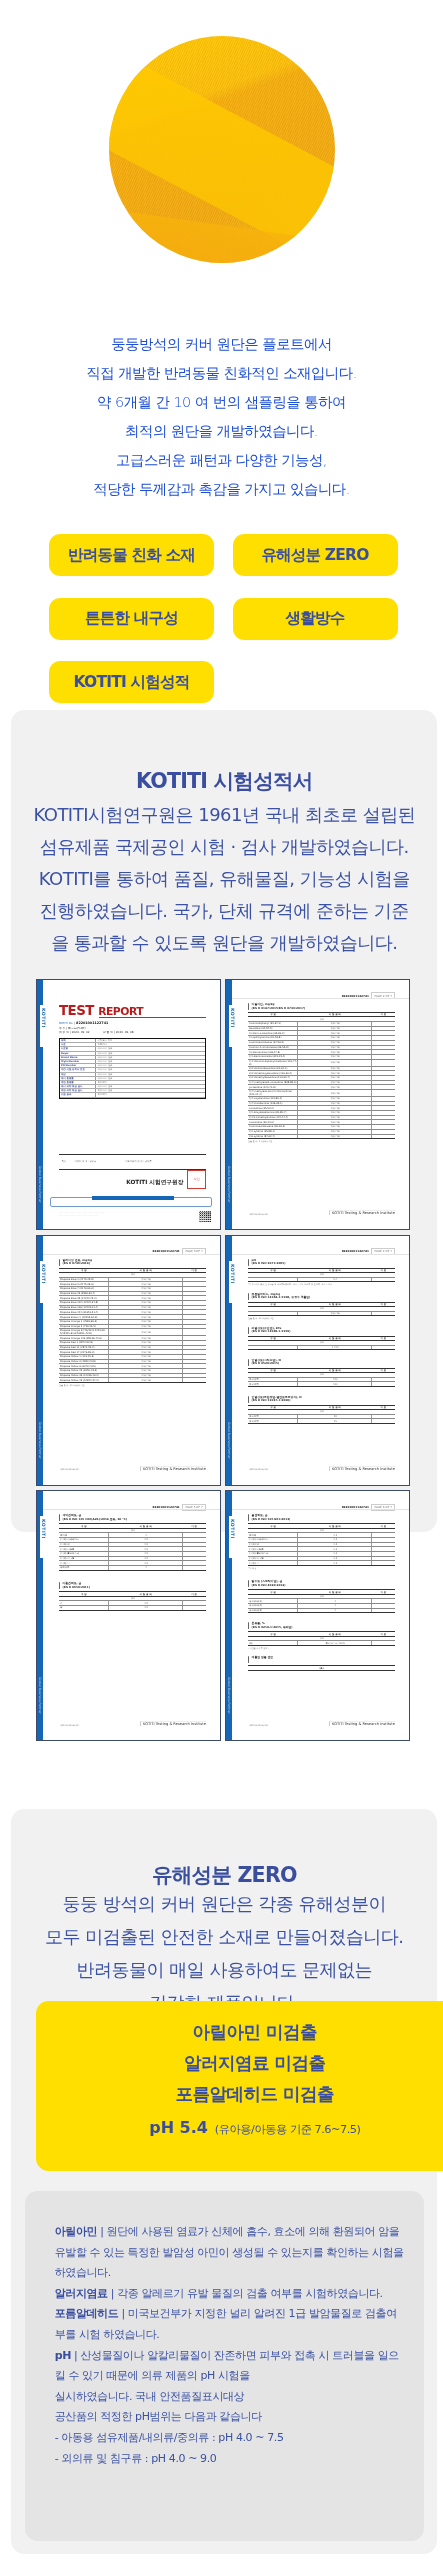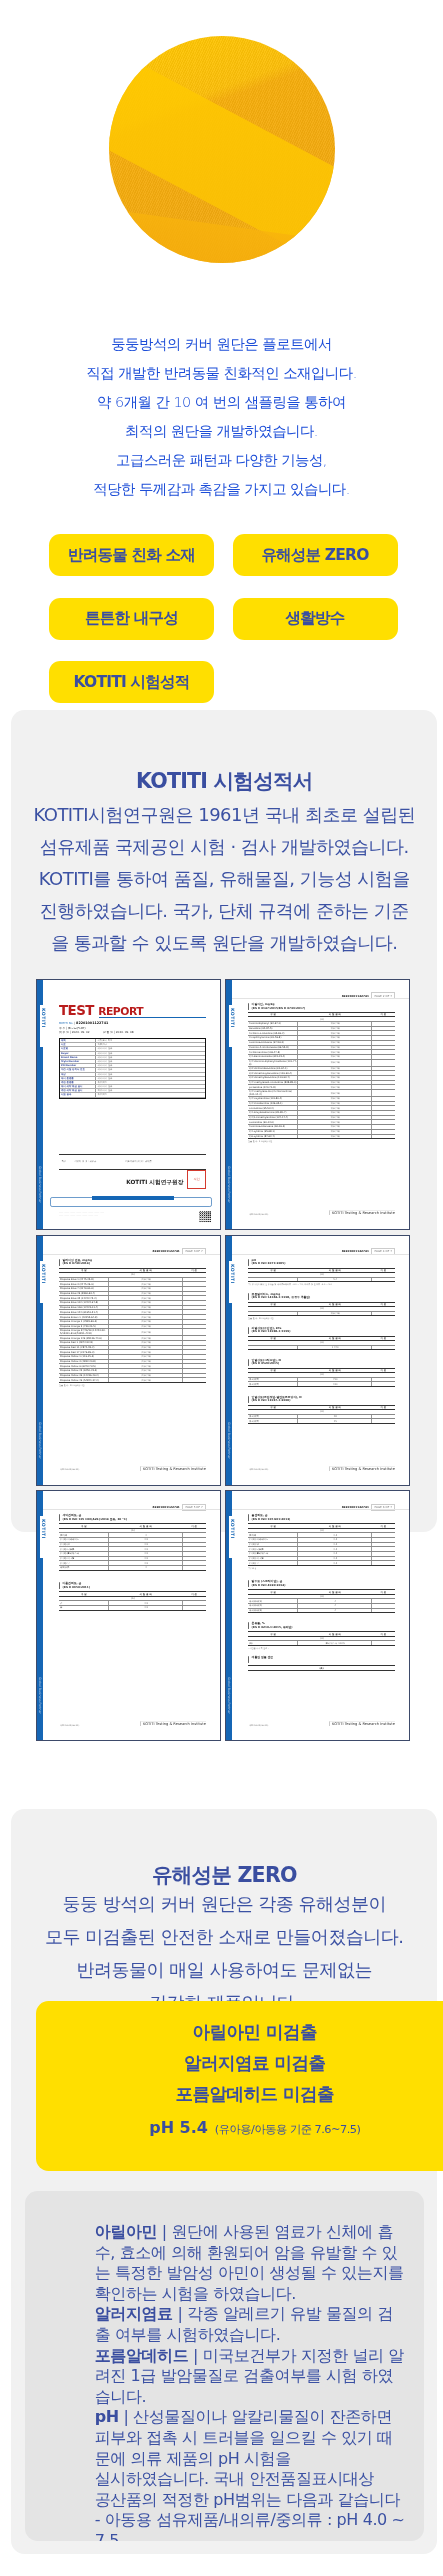--- a/index.html
+++ b/index.html
@@ -66,21 +66,21 @@
   .tr-contact .ban { position: absolute; left: 41px; top: -2.1px; width: 82px; height: 3.6px; background: #1566b5; }
   .tr-addr { position: absolute; left: 21.6px; right: 14.4px; top: 231px; font-size: 1.9px; color: #555; line-height: 2.6px; }
   .tr-qr { position: absolute; right: 9.3px; top: 231px; width: 12.4px; height: 12.4px; background: repeating-conic-gradient(#222 0 25%, #fff 0 50%) 0 0/2.1px 2.1px; }
 
   .panel-zero { top: 1809px; height: 745px; }
   .ybox { position: absolute; left: 25px; top: 192px; width: 437px; height: 170px; background: #ffdf00; border-radius: 12.4px; text-align: center; padding-top: 15.5px; }
   .ybox .yl { font-size: 17.5px; font-weight: 700; color: #3a4ea0; line-height: 31px; letter-spacing: -0.5px; }
   .ybox .ph { font-size: 19.6px; font-weight: 700; color: #3a4ea0; line-height: 33px; }
   .ybox .ph span { font-size: 11.3px; font-weight: 400; letter-spacing: -0.5px; }
   .ibox { position: absolute; left: 13.4px; top: 382px; width: 399px; height: 350px; background: #e4e4e4; border-radius: 12.4px; padding: 31px 18.5px 0 30px; overflow: hidden; }
-  .ibox .para { font-size: 16px; line-height: 20.6px; color: #3b51a3; letter-spacing: -0.4px; margin-left: 40px; }
+  .ibox .para { font-size: 11px; line-height: 20.6px; color: #3b51a3; letter-spacing: -0.4px; }
   .ibox .para b { font-weight: 700; color: #3a4ea0; }
   .ibox .para .line { display: block; }
 </style>
 </head>
 <body>
 
 <div class="hero">
   <div class="fabric" style="transform:none;height:227px;"></div>
   <div class="fold1">
     <div style="position:absolute;left:-20.6px;top:0;width:309px;height:103px;background:linear-gradient(160deg,#ffca00,#fbc104);transform:skewY(28deg);transform-origin:left top;opacity:.85"></div>

